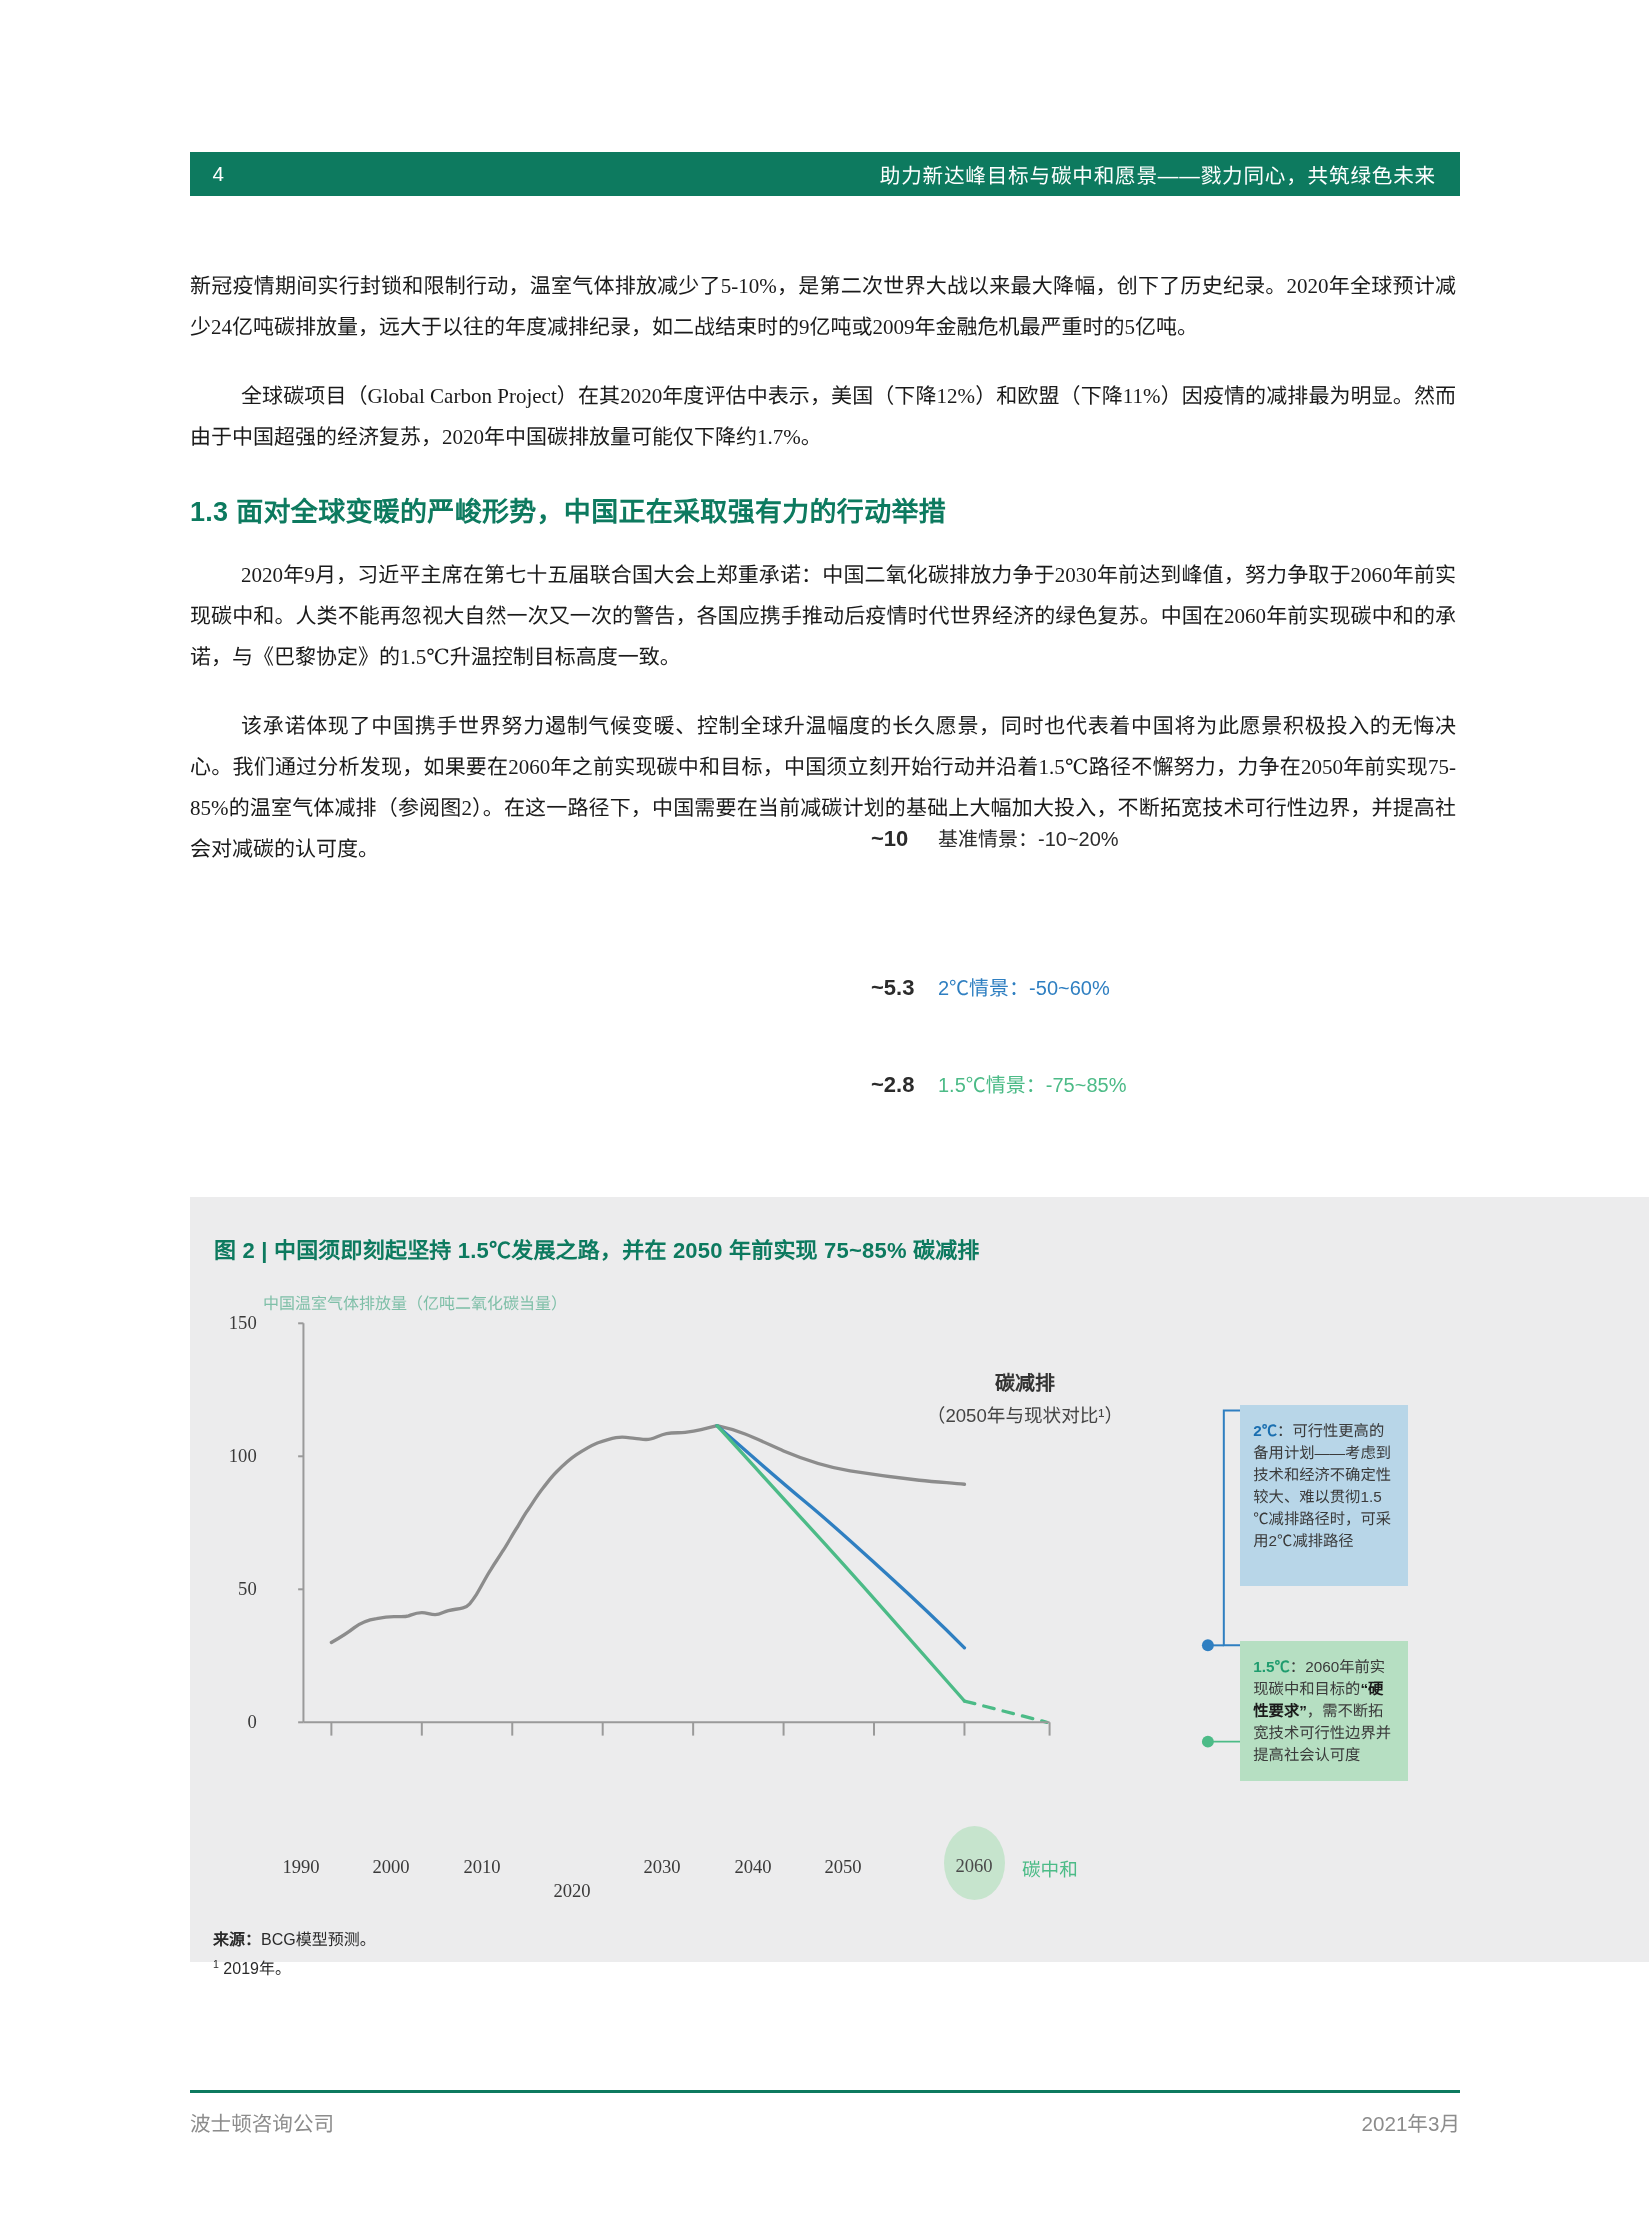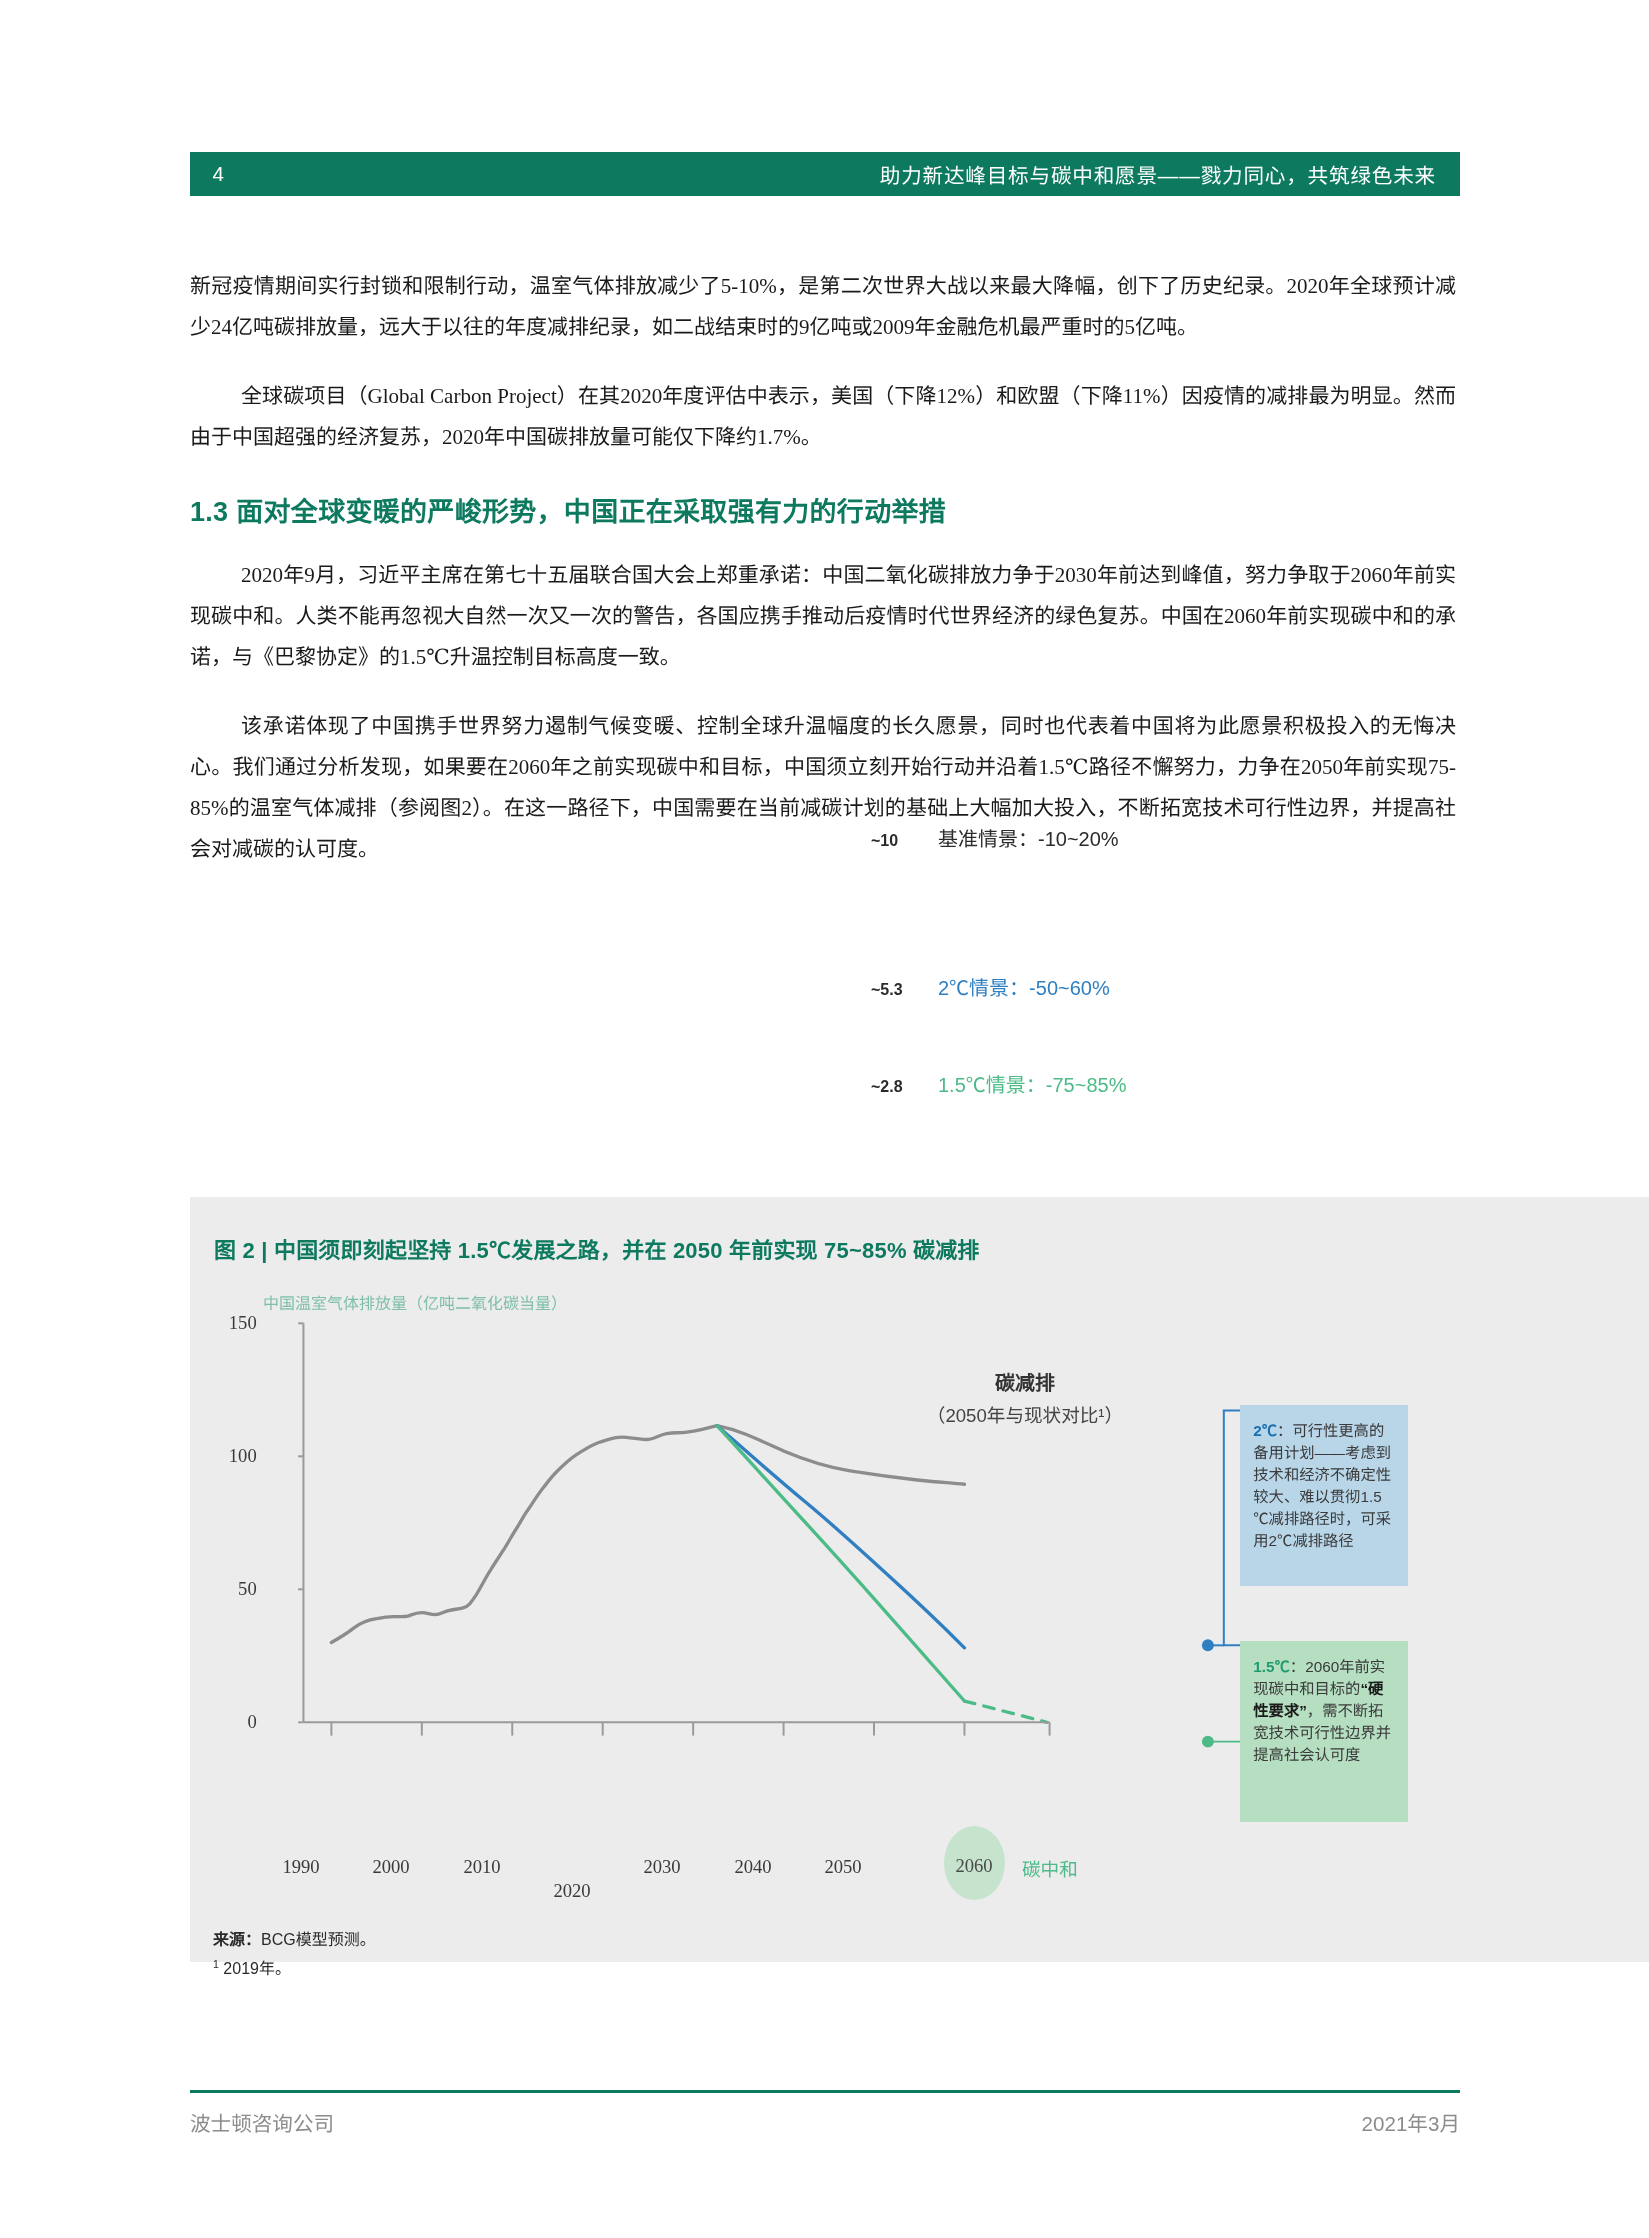--- a/index.html
+++ b/index.html
@@ -133,21 +133,21 @@
   }
 
   .scen-row {
     position: absolute;
     font-family: "Liberation Sans", sans-serif;
     white-space: nowrap;
     display: flex;
     align-items: baseline;
   }
   .scen-val {
-    font-size: 16px;
+    font-size: 22px;
     font-weight: bold;
     color: #2b2b2b;
     width: 67px;
     display: inline-block;
   }
   .scen-lab { font-size: 20px; }
   .scen-base   { left: 871px; top: 823px; }
   .scen-2c     { left: 871px; top: 972px; }
   .scen-15c    { left: 871px; top: 1069px; }
   .c-gray  { color: #2b2b2b; }
@@ -162,21 +162,21 @@
     font-family: "Liberation Sans", sans-serif;
     font-size: 15.3px;
     line-height: 22px;
     color: #3a3a3a;
   }
   .callout-blue {
     left: 1240px; top: 1405px; width: 168px; height: 181px;
     background: #b8d6e8;
   }
   .callout-green {
-    left: 1240px; top: 1641px; width: 168px; height: 181px;
+    left: 1240px; top: 1641px; width: 168px; height: 140px;
     background: #b6dfc2;
   }
   .callout b.key-blue  { color: #1a6fb0; font-weight: bold; }
   .callout b.key-green { color: #1f9c6e; font-weight: bold; }
   .callout b.hard { color: #1a1a1a; font-weight: bold; }
 
   
   .connector { position: absolute; }
   .xtick {
     position: absolute;

